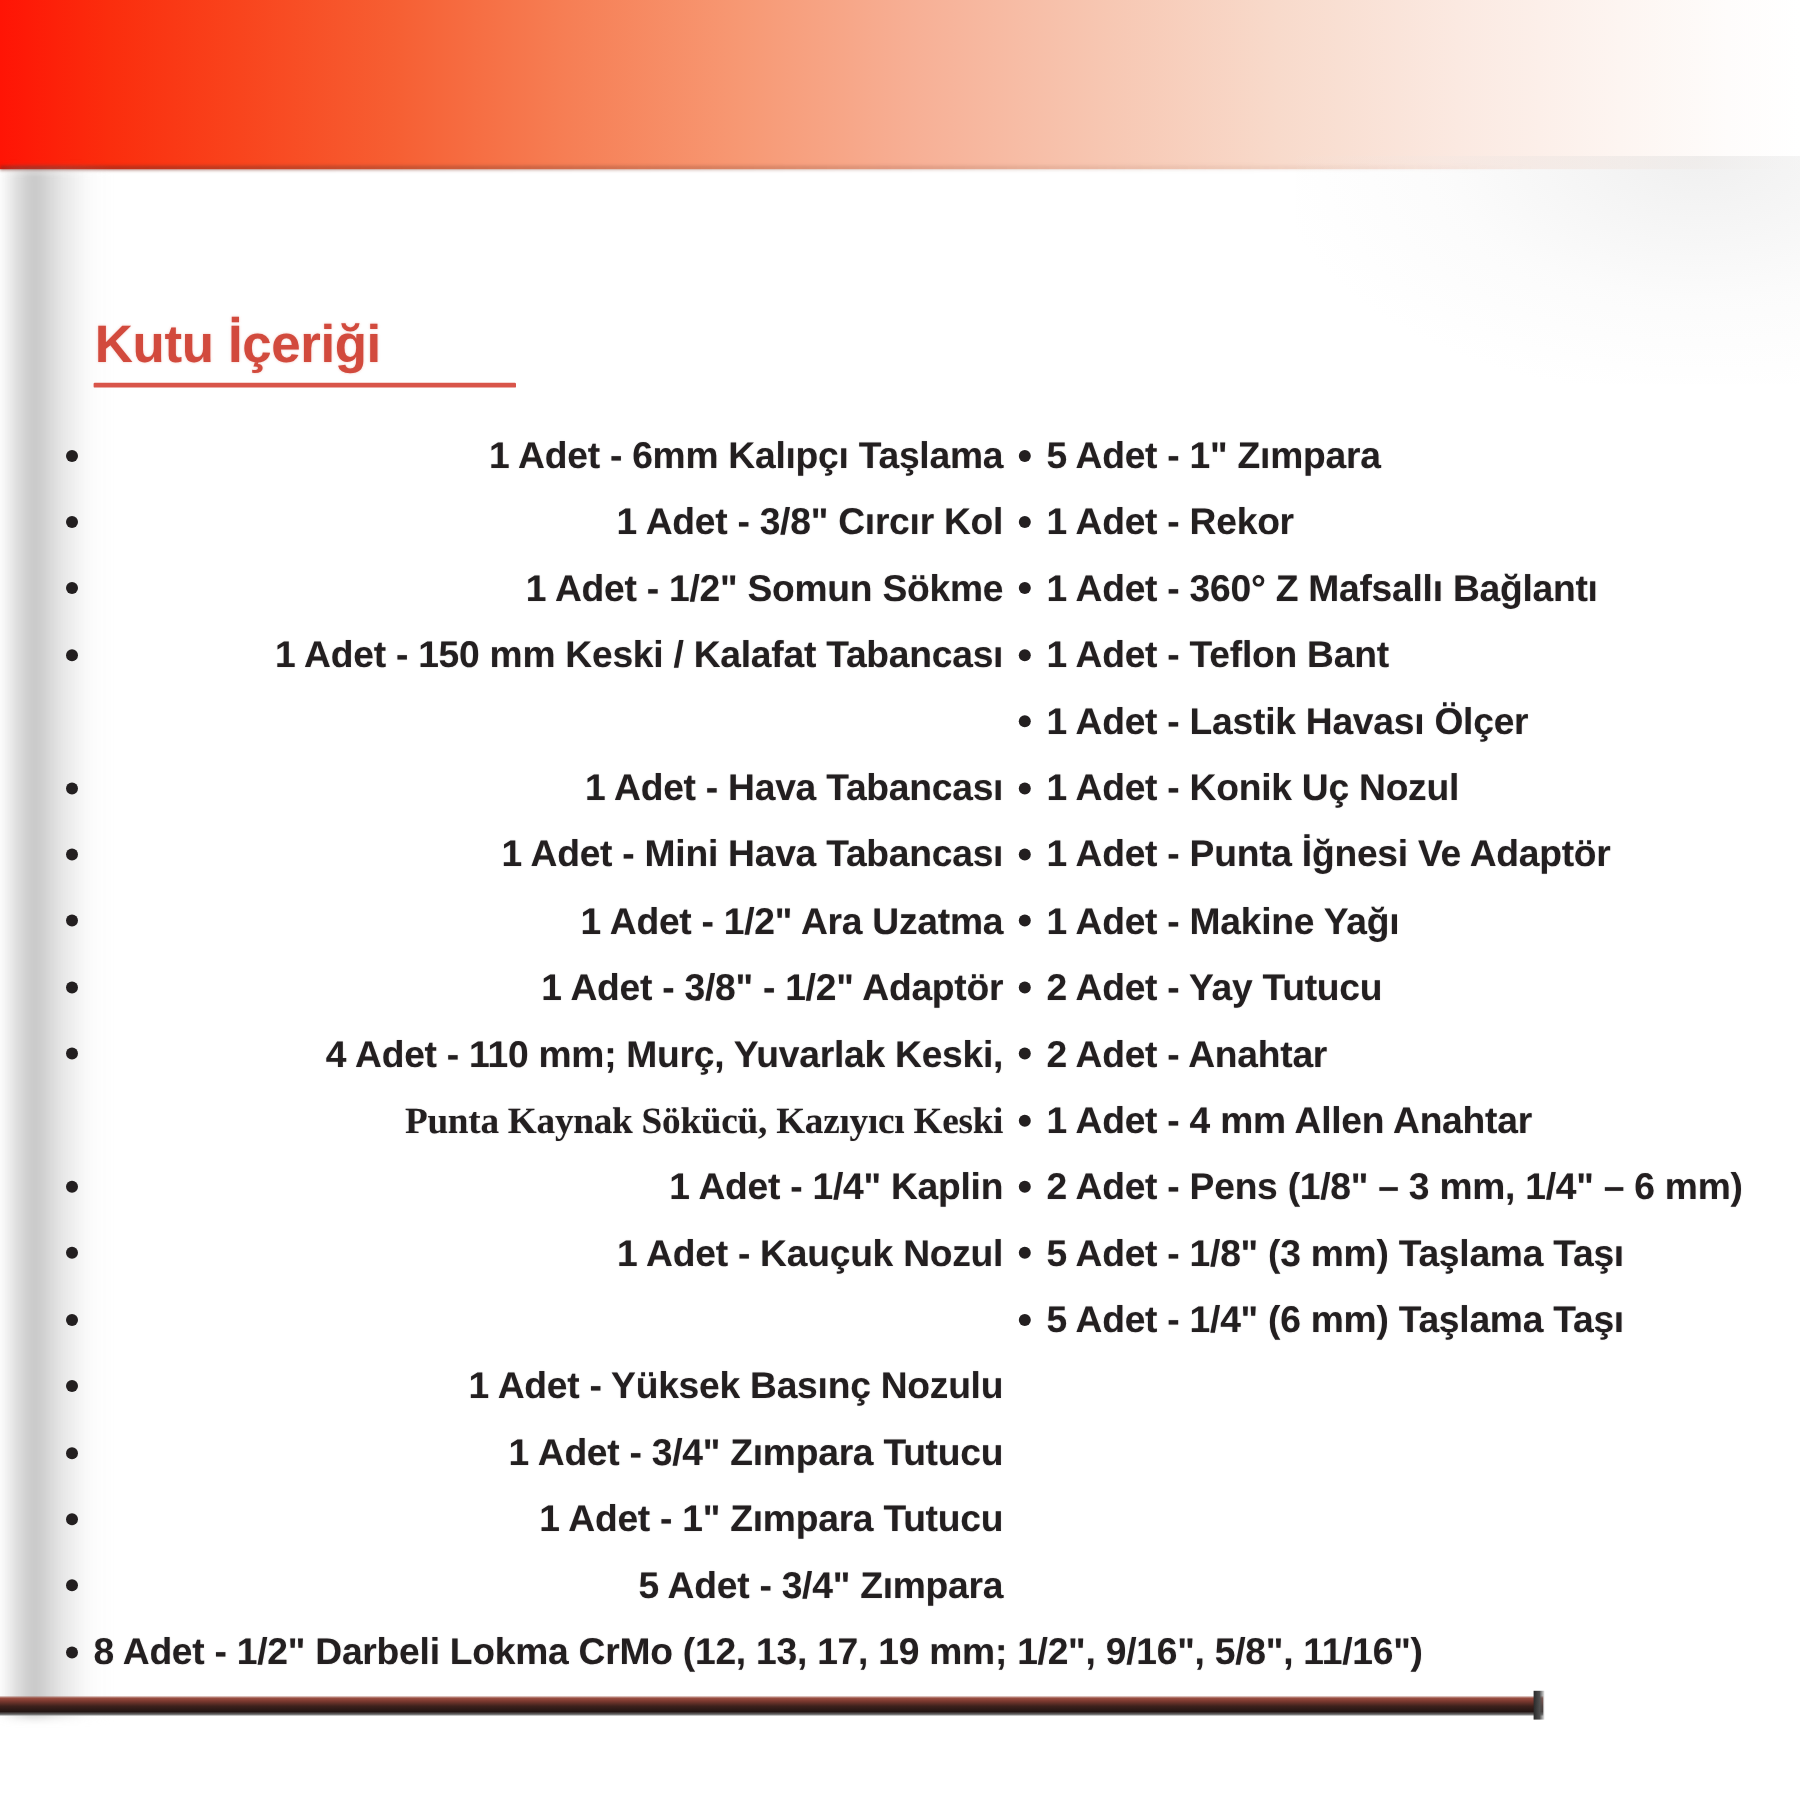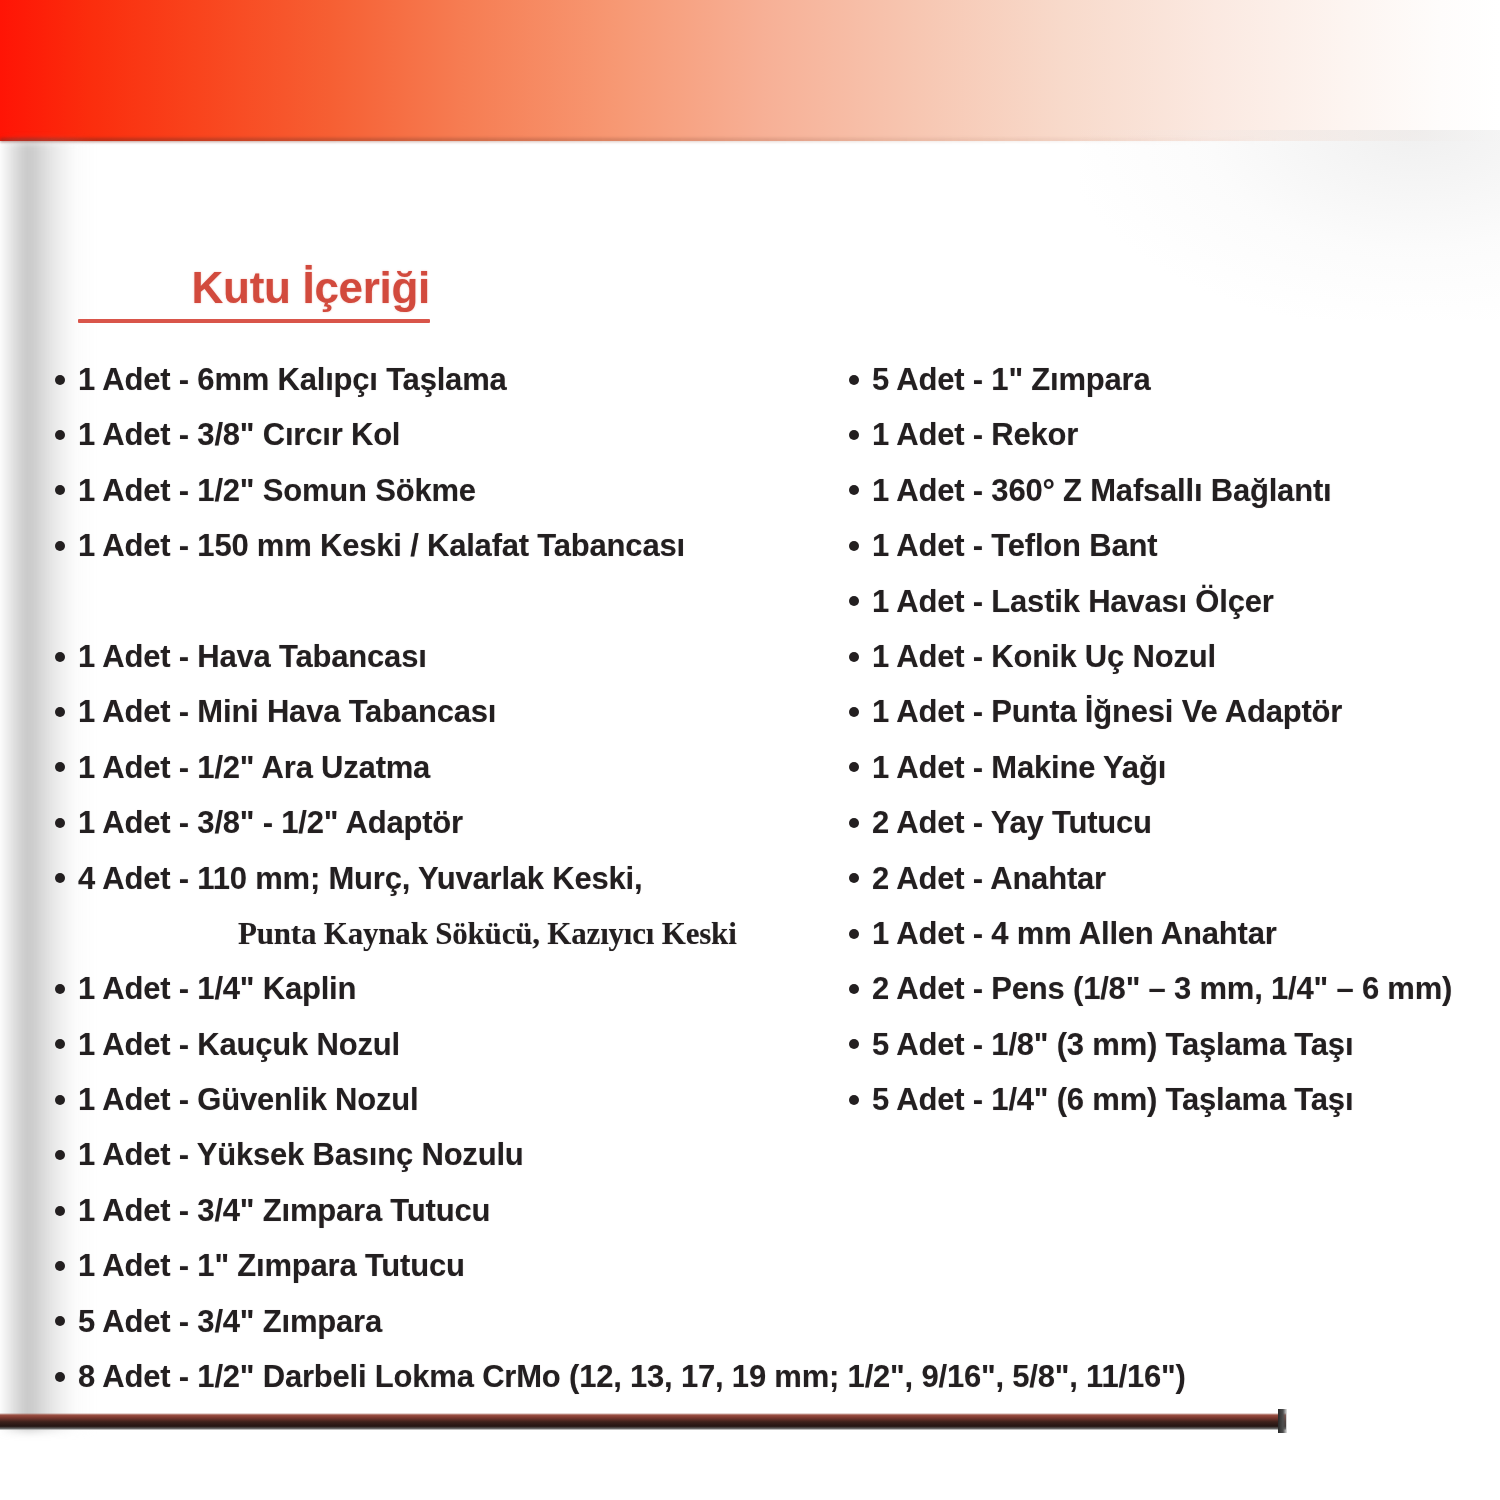--- a/index.html
+++ b/index.html
@@ -84,37 +84,36 @@
     top: 266px;
   }
   #page-title {
     font-size: 44px;
     font-weight: bold;
     color: #d24a3d;
     letter-spacing: -0.3px;
     line-height: 1;
     white-space: nowrap;
     text-shadow: 0 0 2px rgba(210,74,61,0.35);
-    text-align: right;
   }
   #title-rule {
     margin-top: 9px;
     margin-left: -1px;
     width: 352px;
     height: 4px;
     background: #d9554a;
     border-radius: 1px;
   }
 
   
   .column {
     position: absolute;
     top: 352px;
   }
-  #left-column  { left: 46px;  width: 790px; }
+  #left-column  { left: 46px;  width: 790px; text-align: right; }
   #right-column { left: 840px; width: 660px; }
 
   .item {
     position: relative;
     height: 55.4px;
     color: #231f20;
     font-size: 31px;
     font-weight: bold;
     letter-spacing: -0.2px;
     white-space: nowrap;
@@ -186,21 +185,21 @@
     <div class="item"><span class="bullet"></span><span>1 Adet - 1/2" Somun Sökme</span></div>
     <div class="item"><span class="bullet"></span><span>1 Adet - 150 mm Keski / Kalafat Tabancası</span></div>
     <div class="item spacer-before"><span class="bullet"></span><span>1 Adet - Hava Tabancası</span></div>
     <div class="item"><span class="bullet"></span><span>1 Adet - Mini Hava Tabancası</span></div>
     <div class="item"><span class="bullet"></span><span>1 Adet - 1/2" Ara Uzatma</span></div>
     <div class="item"><span class="bullet"></span><span>1 Adet - 3/8" - 1/2" Adaptör</span></div>
     <div class="item"><span class="bullet"></span><span>4 Adet - 110 mm; Murç, Yuvarlak Keski,</span></div>
     <div class="item continuation"><span>Punta Kaynak Sökücü, Kazıyıcı Keski</span></div>
     <div class="item"><span class="bullet"></span><span>1 Adet - 1/4" Kaplin</span></div>
     <div class="item"><span class="bullet"></span><span>1 Adet - Kauçuk Nozul</span></div>
-    <div class="item"><span class="bullet"></span><span>1 Adet - Güvenlik Nozul</span></div>
+    <div class="item"><span class="bullet"></span></div>
     <div class="item"><span class="bullet"></span><span>1 Adet - Yüksek Basınç Nozulu</span></div>
     <div class="item"><span class="bullet"></span><span>1 Adet - 3/4" Zımpara Tutucu</span></div>
     <div class="item"><span class="bullet"></span><span>1 Adet - 1" Zımpara Tutucu</span></div>
     <div class="item"><span class="bullet"></span><span>5 Adet - 3/4" Zımpara</span></div>
     <div class="item"><span class="bullet"></span><span>8 Adet - 1/2" Darbeli Lokma CrMo (12, 13, 17, 19 mm; 1/2", 9/16", 5/8", 11/16")</span></div>
   </div>
 <div id="right-column" class="column">
     <div class="item"><span class="bullet"></span><span>5 Adet - 1" Zımpara</span></div>
     <div class="item"><span class="bullet"></span><span>1 Adet - Rekor</span></div>
     <div class="item"><span class="bullet"></span><span>1 Adet - 360° Z Mafsallı Bağlantı</span></div>

